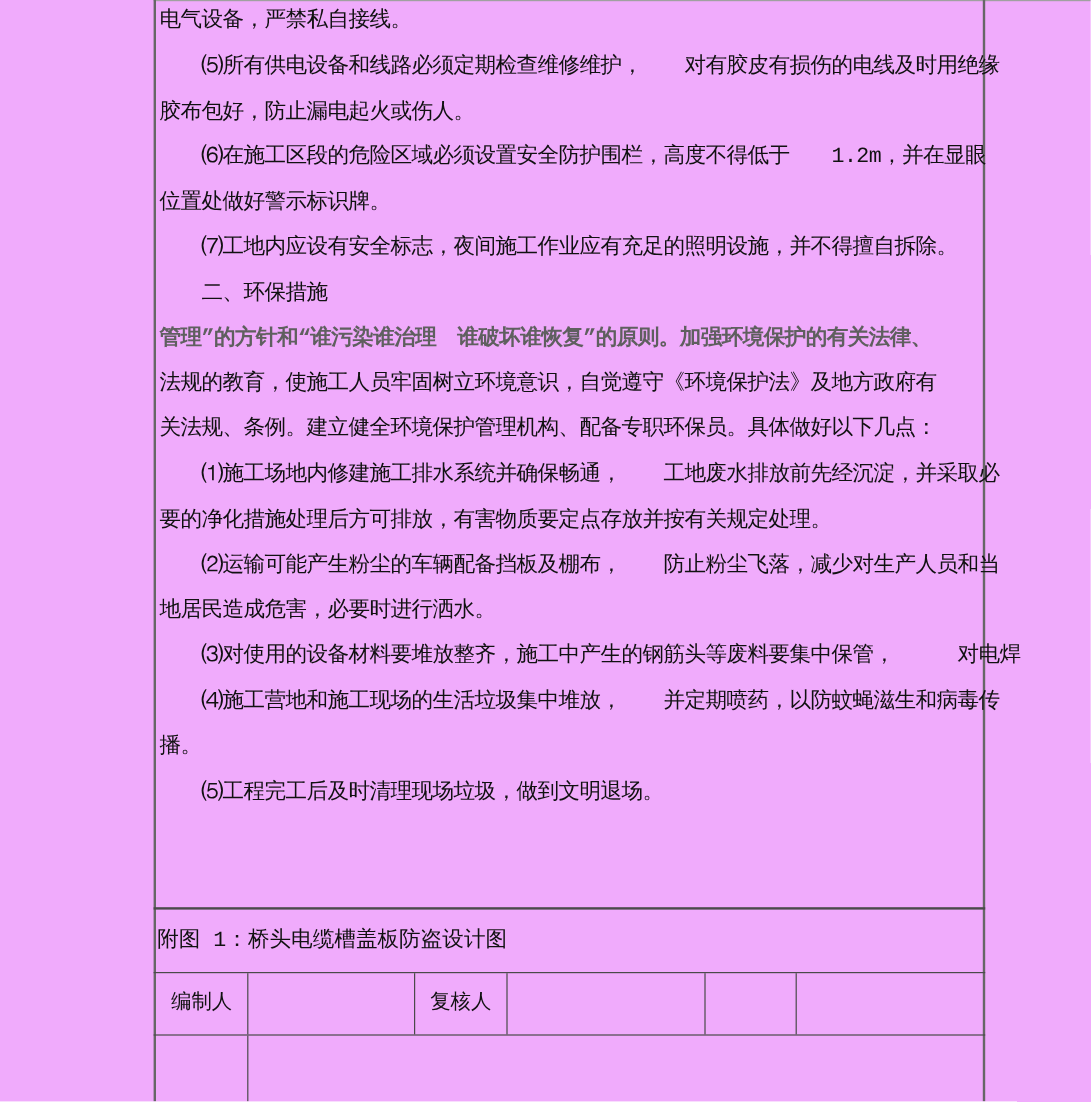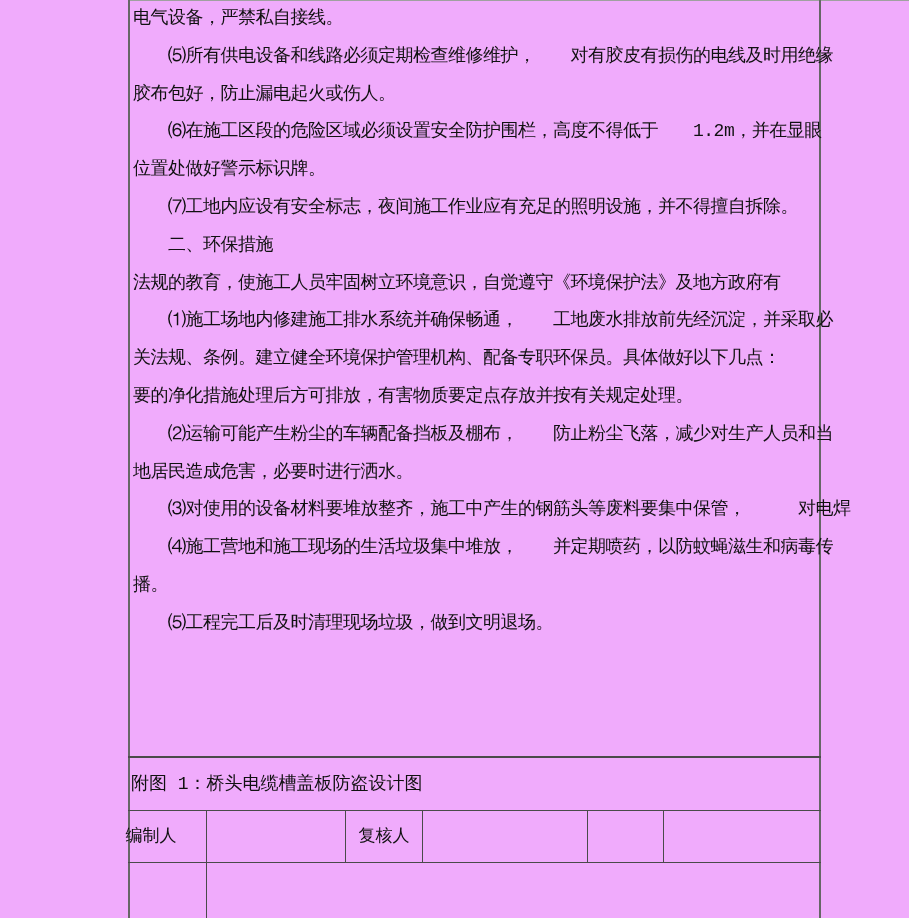--- a/index.html
+++ b/index.html
@@ -74,21 +74,21 @@
   
   .sig-cell {
     position: absolute;
     top: 811px;
     height: 51px;
     line-height: 51px;
     text-align: center;
     font-size: 17px;
     letter-spacing: 0;
   }
-  .sig-cell.c1 { left: 113px; width: 76px; }
+  .sig-cell.c1 { left: 130px; width: 76px; }
   .sig-cell.c3 { left: 346px; width: 76px; }
   .sig-cell.c5 { left: 588px; width: 75px; }
   .sig-v {
     position: absolute;
     top: 811px;
     width: 1px; height: 51px;
     background: #4a4a4a;
   }
   .sig-v.v1 { left: 206px; }
   .sig-v.v2 { left: 345px; }
@@ -112,23 +112,24 @@
   <div class="v-border right"></div>
 
   <div class="body-text">
     <div class="line">电气设备，严禁私自接线。</div>
     <div class="line">　　⑸所有供电设备和线路必须定期检查维修维护，　　对有胶皮有损伤的电线及时用绝缘</div>
     <div class="line">胶布包好，防止漏电起火或伤人。</div>
     <div class="line">　　⑹在施工区段的危险区域必须设置安全防护围栏，高度不得低于　　1.2m，并在显眼</div>
     <div class="line">位置处做好警示标识牌。</div>
     <div class="line">　　⑺工地内应设有安全标志，夜间施工作业应有充足的照明设施，并不得擅自拆除。</div>
     <div class="line">　　二、环保措施</div>
+    <div class="line em">管理”的方针和“谁污染谁治理　谁破坏谁恢复”的原则。加强环境保护的有关法律、</div>
     <div class="line">法规的教育，使施工人员牢固树立环境意识，自觉遵守《环境保护法》及地方政府有</div>
+    <div class="line">关法规、条例。建立健全环境保护管理机构、配备专职环保员。具体做好以下几点：</div>
     <div class="line">　　⑴施工场地内修建施工排水系统并确保畅通，　　工地废水排放前先经沉淀，并采取必</div>
-    <div class="line">关法规、条例。建立健全环境保护管理机构、配备专职环保员。具体做好以下几点：</div>
     <div class="line">要的净化措施处理后方可排放，有害物质要定点存放并按有关规定处理。</div>
     <div class="line">　　⑵运输可能产生粉尘的车辆配备挡板及棚布，　　防止粉尘飞落，减少对生产人员和当</div>
     <div class="line">地居民造成危害，必要时进行洒水。</div>
     <div class="line">　　⑶对使用的设备材料要堆放整齐，施工中产生的钢筋头等废料要集中保管，　　　对电焊</div>
     <div class="line">　　⑷施工营地和施工现场的生活垃圾集中堆放，　　并定期喷药，以防蚊蝇滋生和病毒传</div>
     <div class="line">播。</div>
     <div class="line">　　⑸工程完工后及时清理现场垃圾，做到文明退场。</div>
   </div>
 
   <div class="heavy-line"></div>

